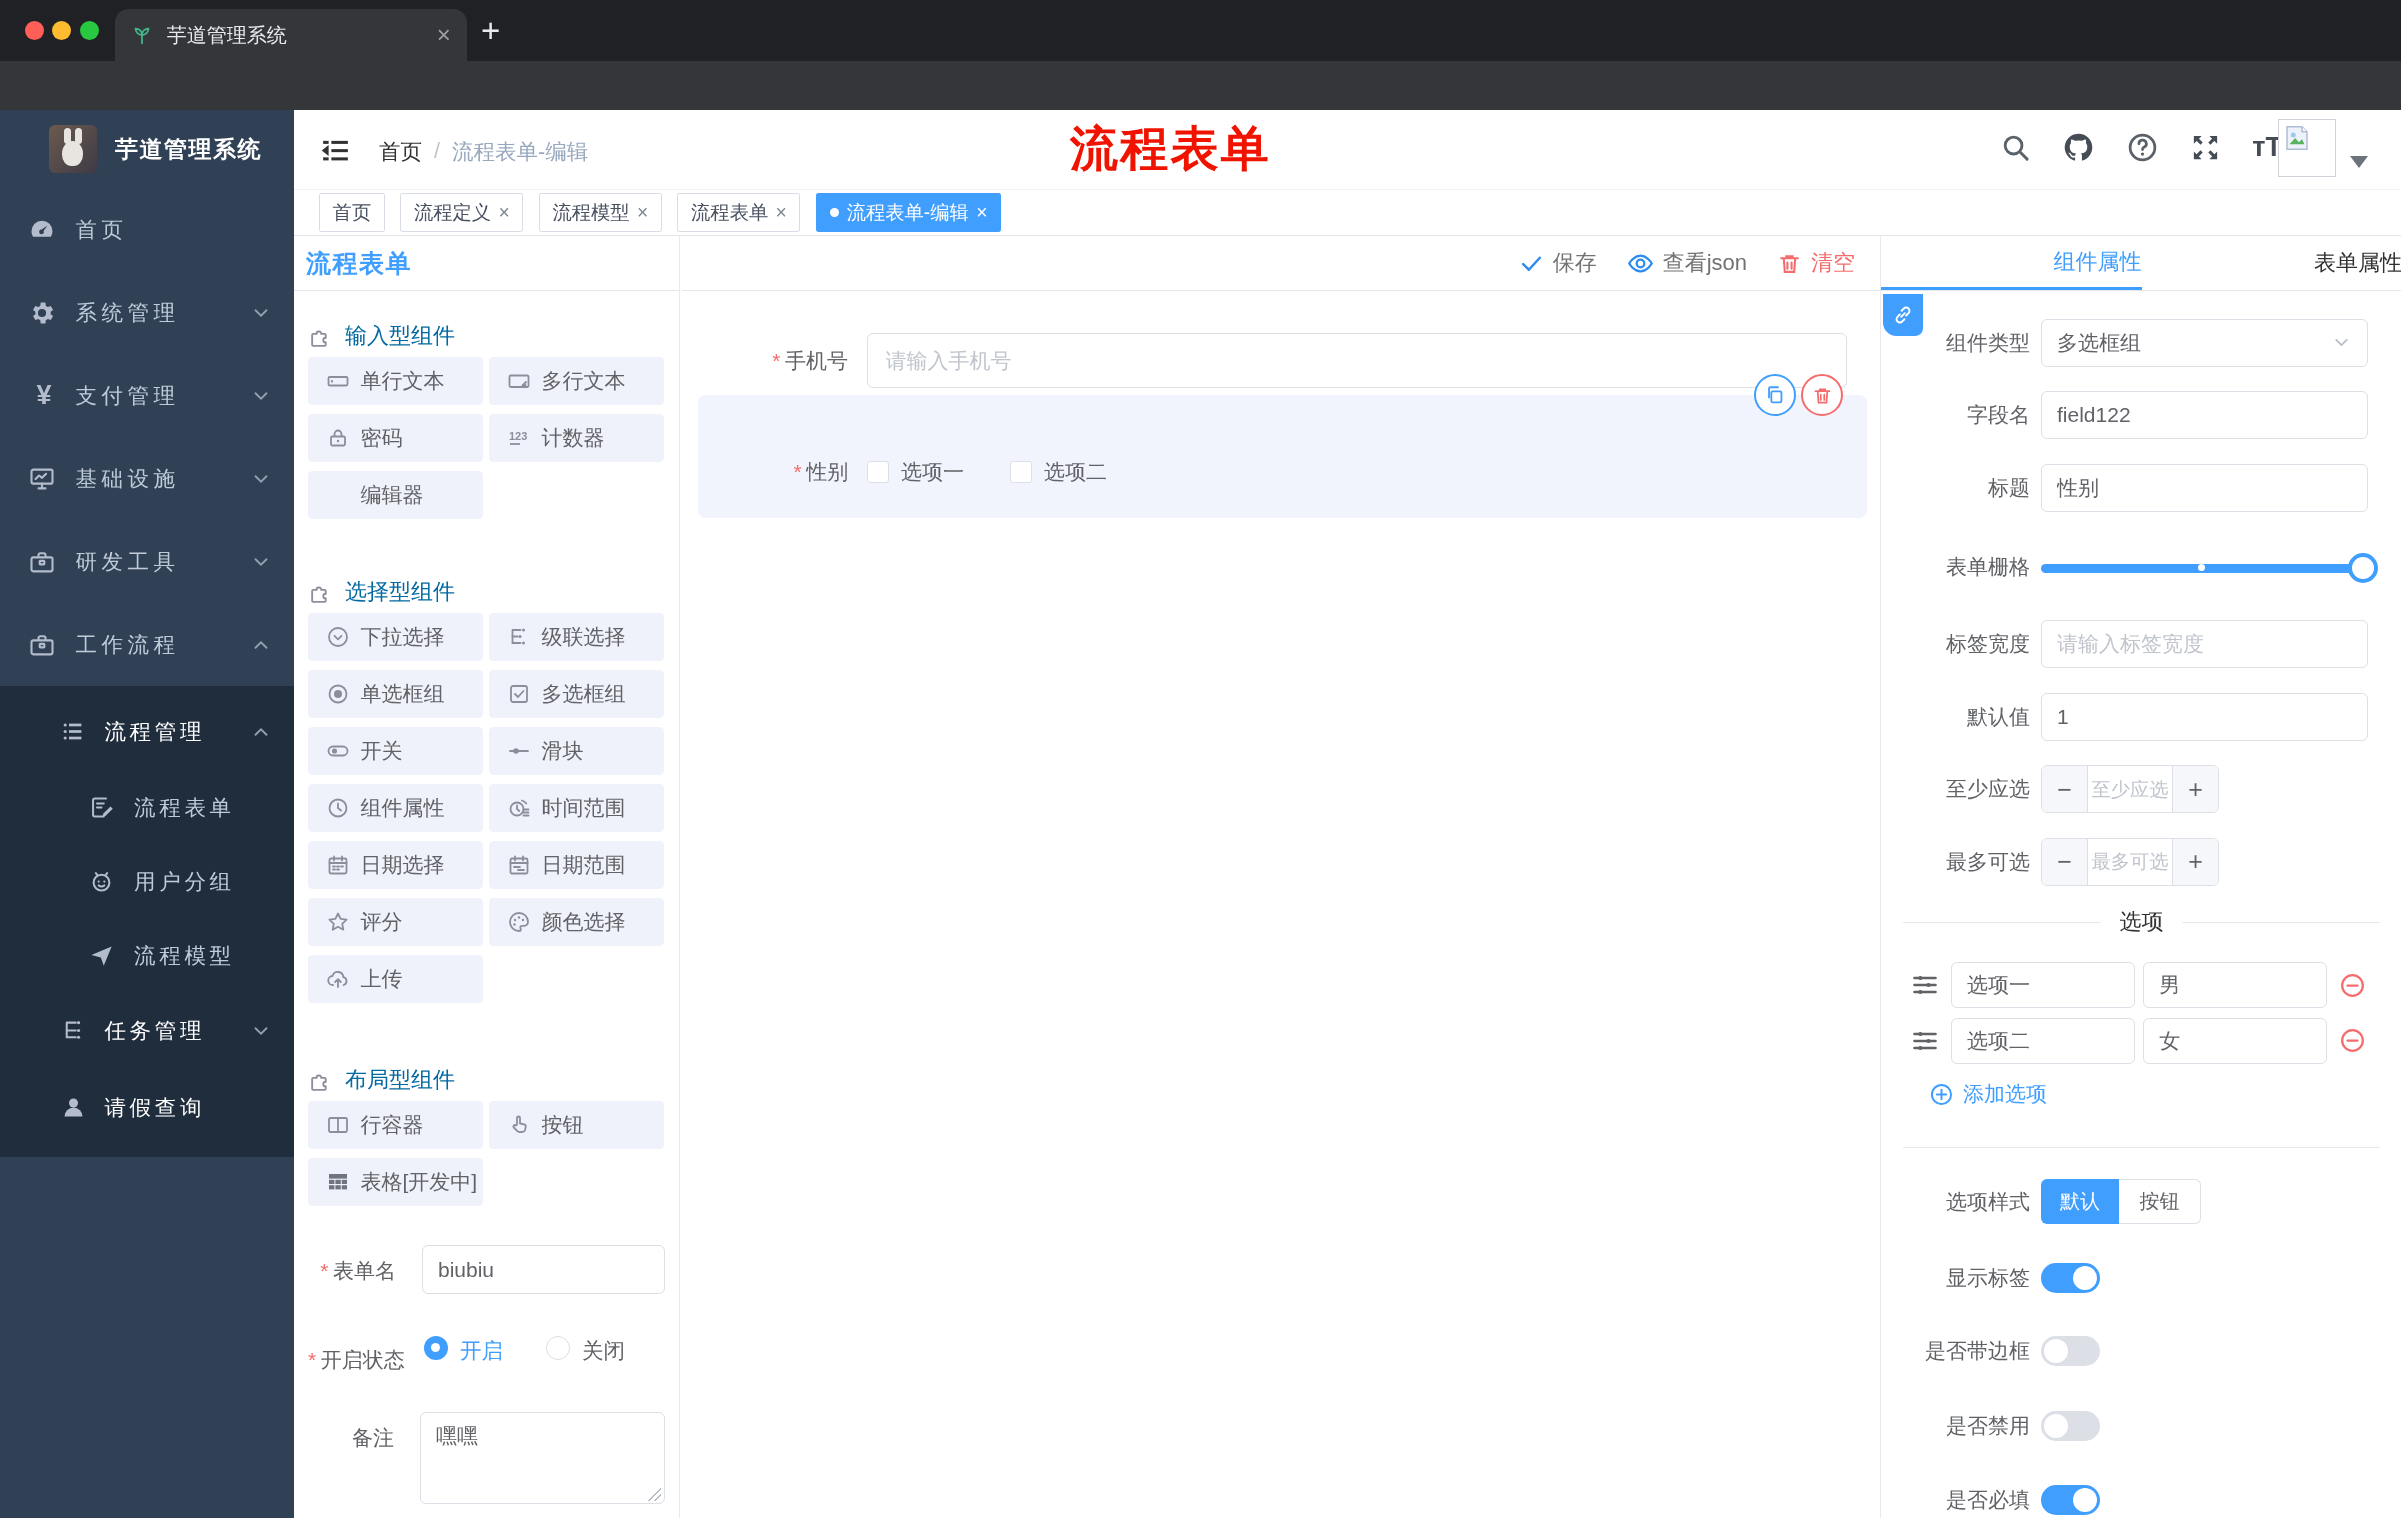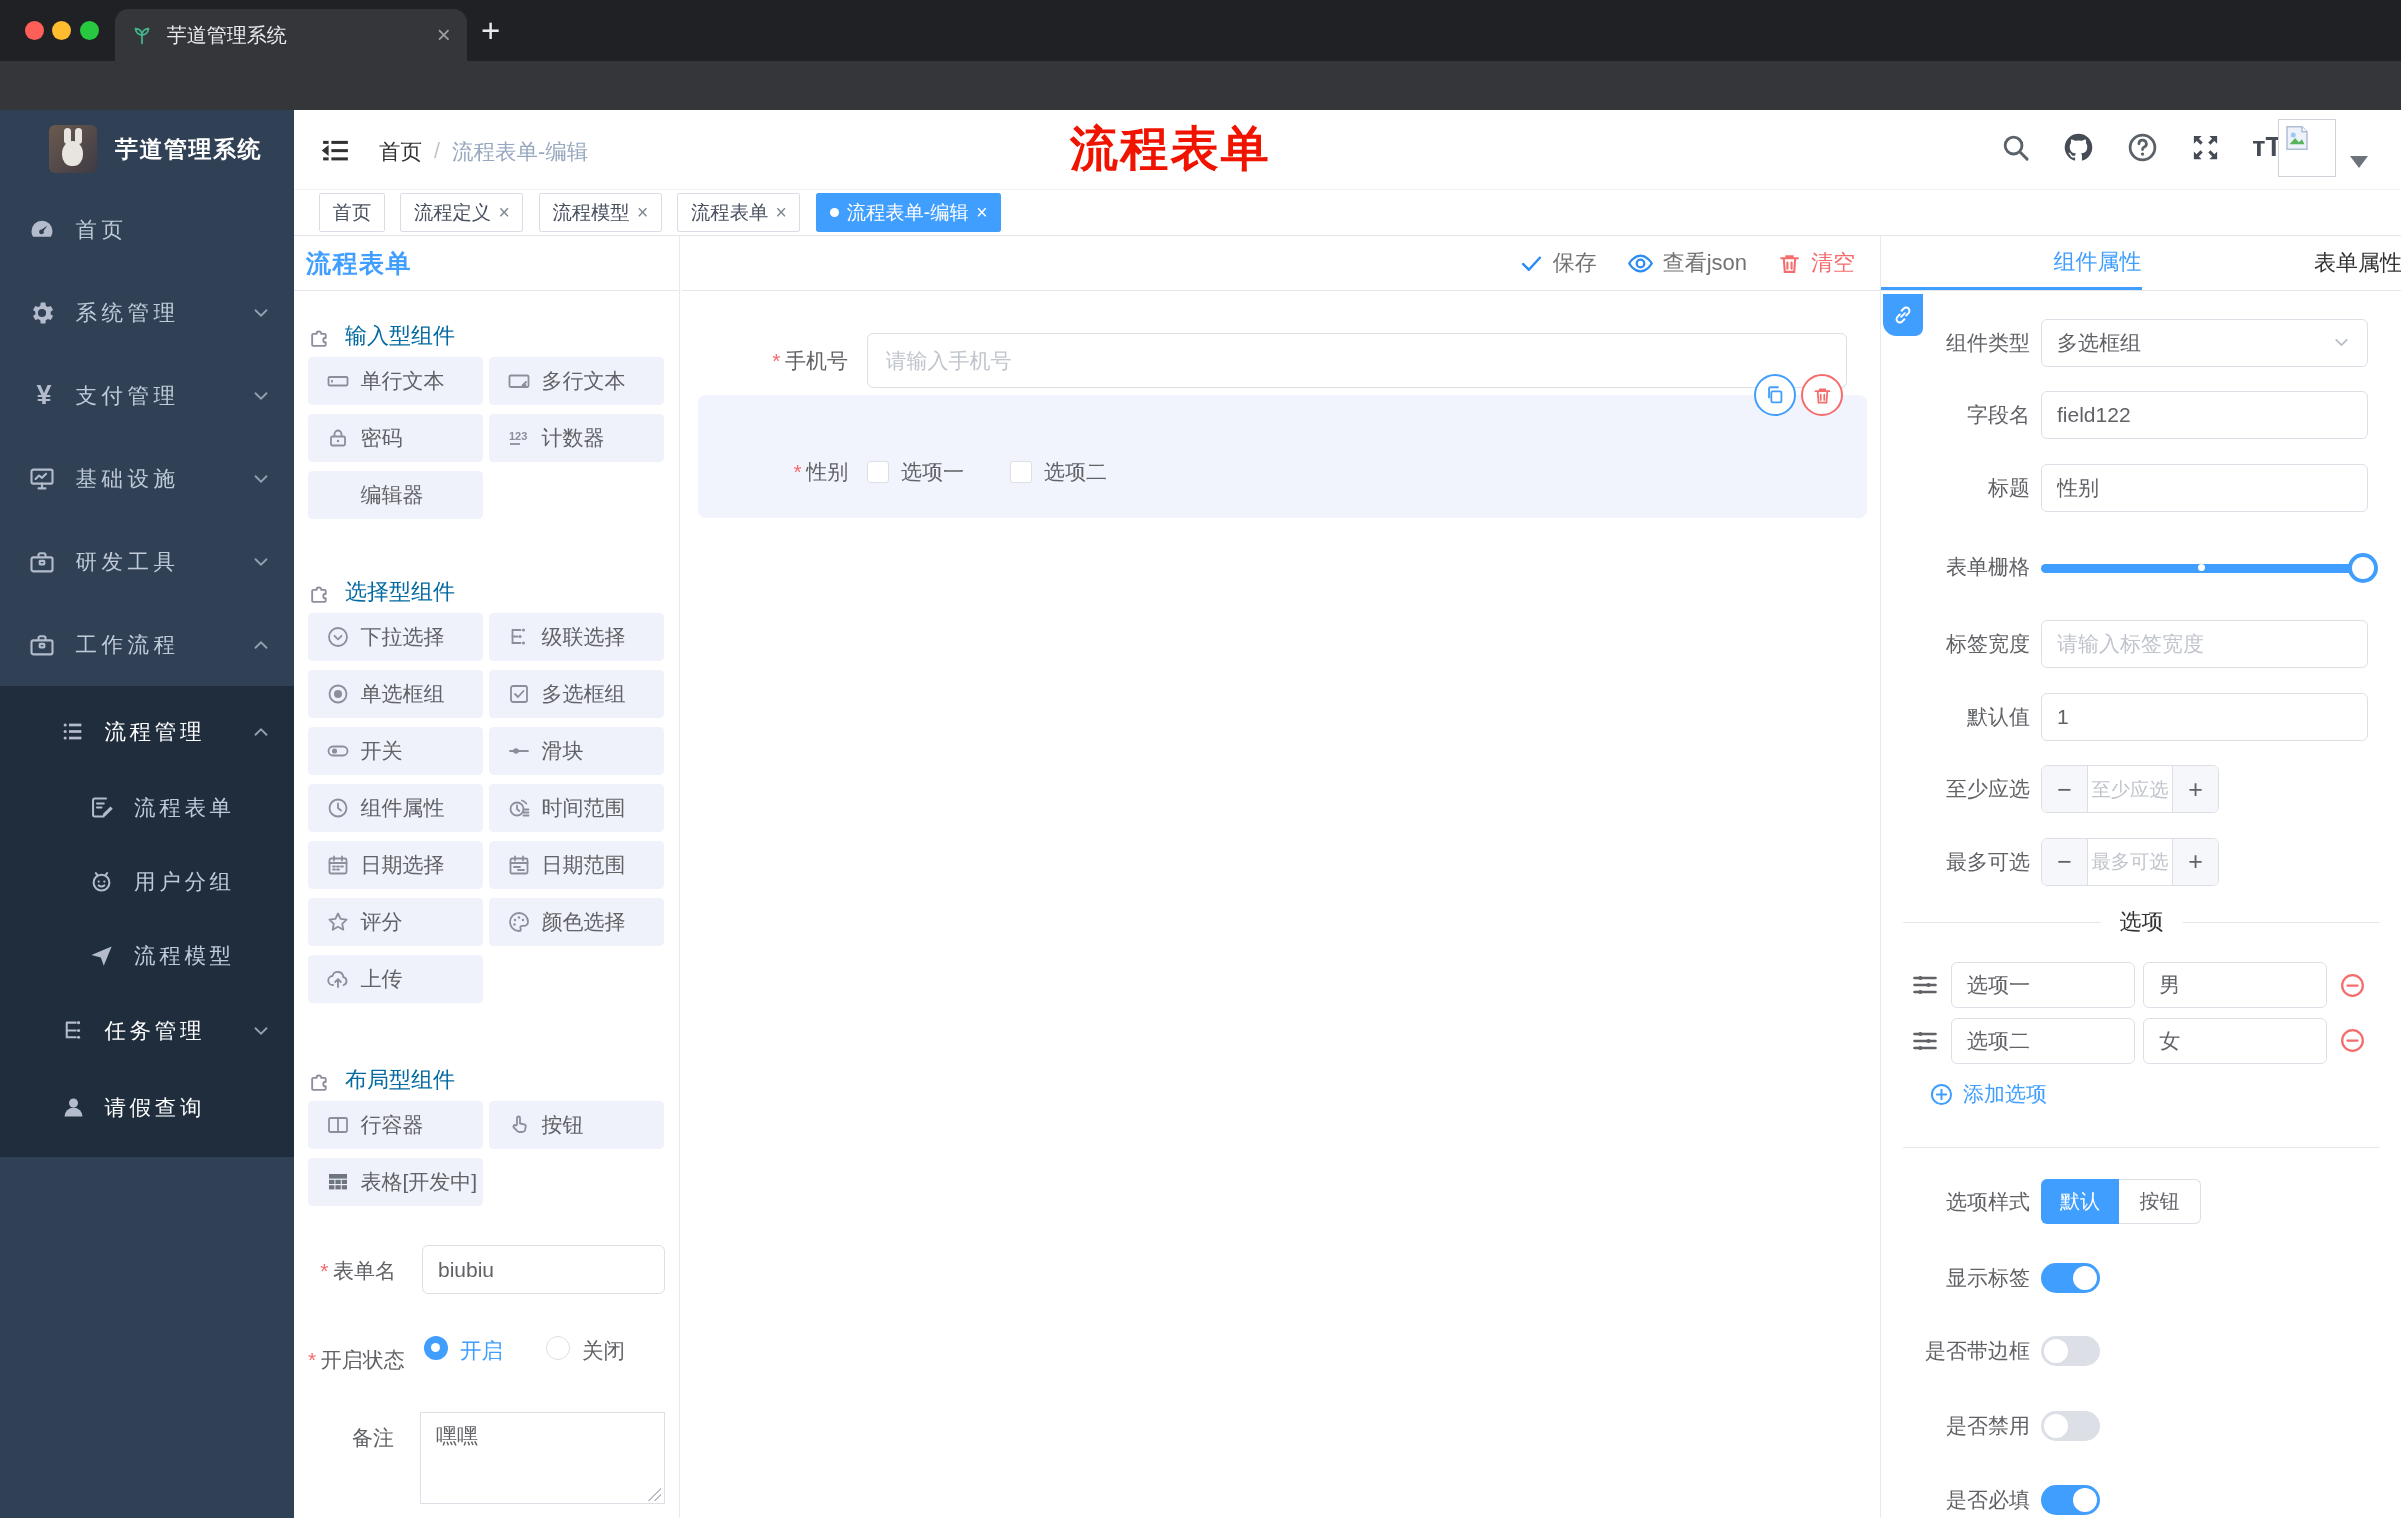--- a/index.html
+++ b/index.html
@@ -90,21 +90,21 @@
   .req{color:#f56c6c;margin-right:4.5px;}
   .minput{margin-left:26px;width:243px;height:49px;border:1.5px solid #dcdfe6;border-radius:6px;font-size:21px;color:#606266;padding:0 15px;background:#fff;outline:none;font-family:inherit;}
   #statusrow{margin-top:42px;height:46px;}
   #statusrow .mlabel{padding-top:10.4px;}
   .radio{width:24px;height:24px;border-radius:50%;}
   .radio.on{background:#409eff;position:relative;}
   .radio.on:after{content:"";position:absolute;left:7.4px;top:7.4px;width:9px;height:9px;border-radius:50%;background:#fff;}
   .radio.off{background:#fff;border:1.5px solid #dcdfe6;}
   .rlbl-on{color:#409eff;font-size:21.5px;margin-left:12px;}
   .rlbl-off{color:#606266;font-size:21.5px;margin-left:12px;}
-  #remark{margin-left:26px;width:245px;height:92px;border:1.5px solid #dcdfe6;border-radius:0;font-size:21px;color:#606266;padding:9px 15px;resize:none;outline:none;font-family:inherit;position:relative;}
+  #remark{margin-left:26px;width:245px;height:92px;border:1.5px solid #dcdfe6;border-radius:6px;font-size:21px;color:#606266;padding:9px 15px;resize:none;outline:none;font-family:inherit;position:relative;}
   #remarkwrap{position:relative;}
   #remarkwrap .grip{position:absolute;right:4.5px;bottom:6px;width:13.4px;height:13.4px;
     background:linear-gradient(135deg,transparent 0 50%,#b8bcc4 50% 56%,transparent 56% 72%,#b8bcc4 72% 78%,transparent 78%);}
 
   #canvas{position:absolute;left:682px;top:236px;width:1198px;height:1282px;background:#fff;}
   #cv-head{height:55px;border-bottom:1.5px solid #e4e7ed;display:flex;align-items:center;justify-content:flex-end;gap:30px;padding-right:25px;}
   .act{display:flex;align-items:center;gap:9px;font-size:22px;}
   .act.blue{color:#737373;} .act.red{color:#f56c6c;}
   #phone-row{margin-top:42px;display:flex;align-items:center;}
   .cv-label{width:166px;text-align:right;font-size:21px;color:#606266;white-space:nowrap;}

